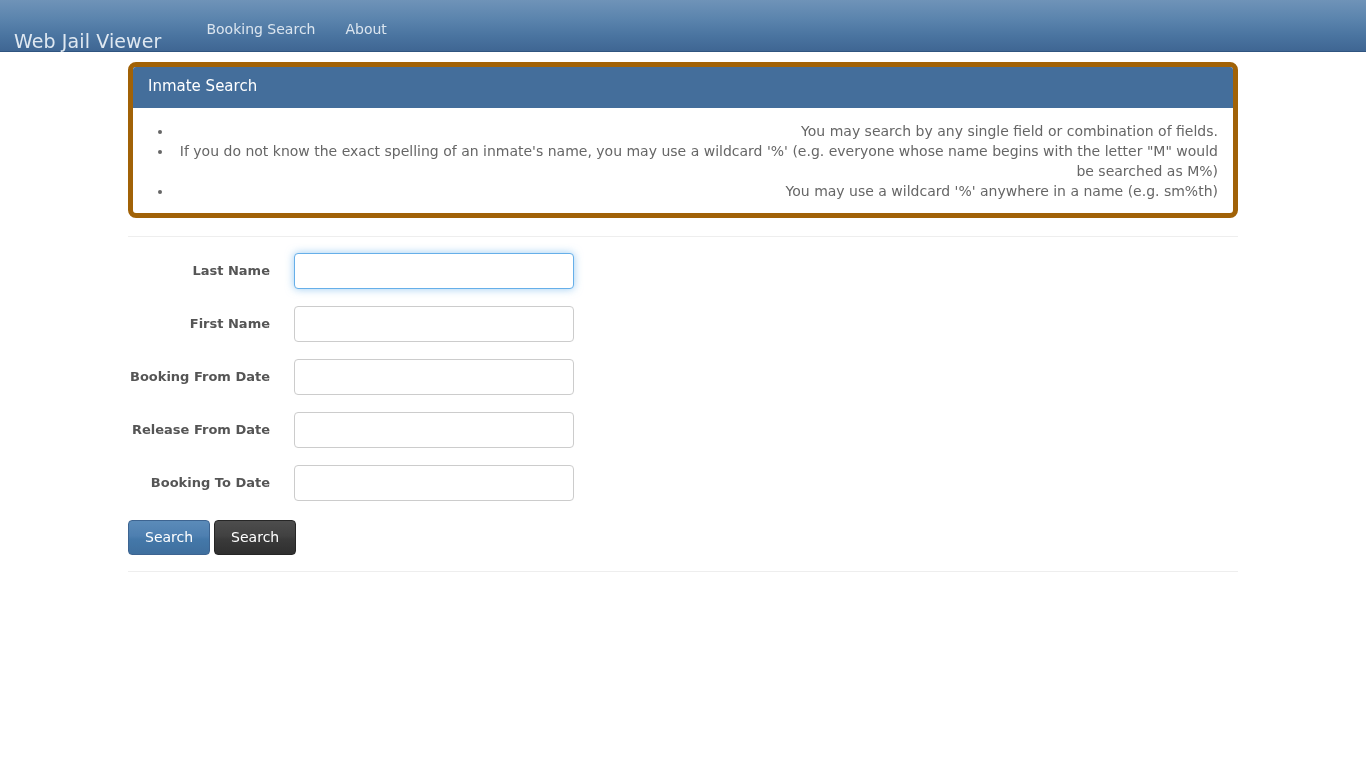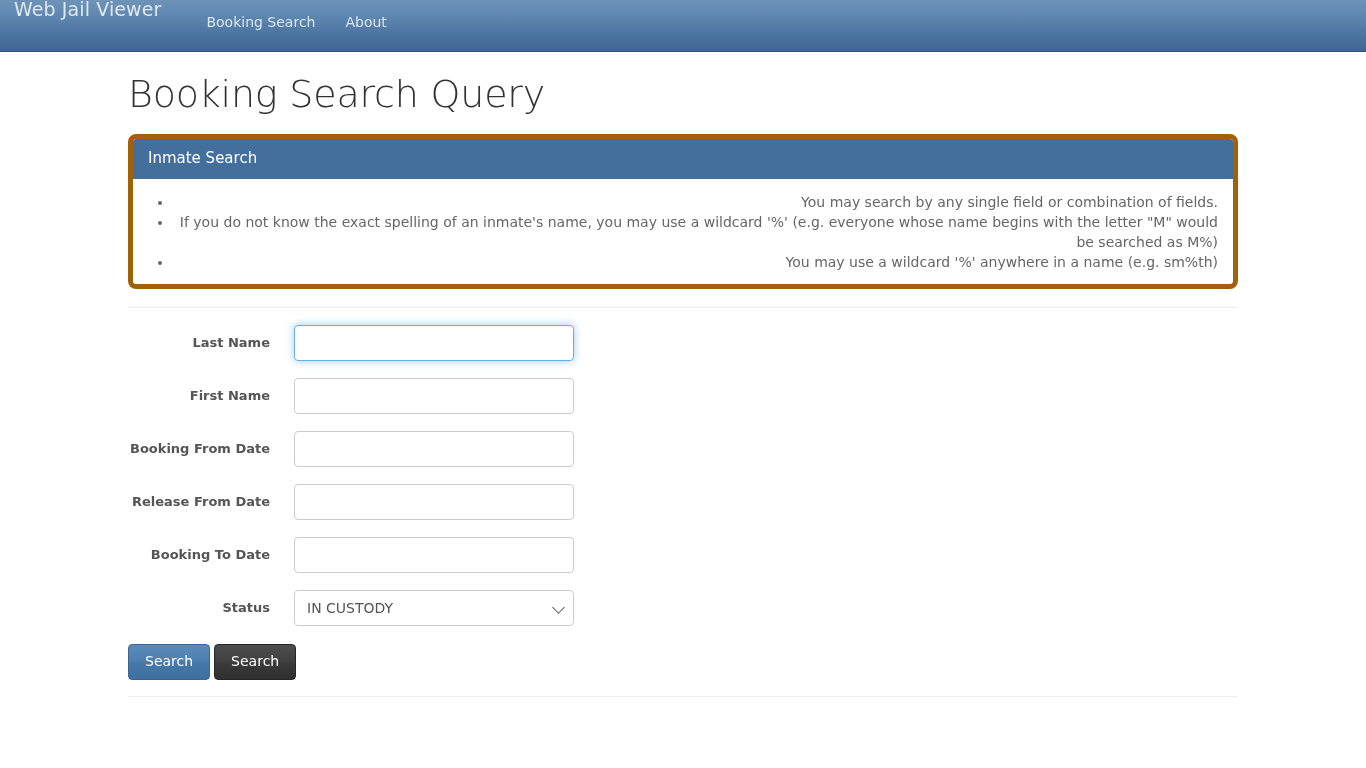--- a/index.html
+++ b/index.html
@@ -15,21 +15,21 @@
   }
 
   
   .navbar {
     position: relative;
     height: 52px;
     width: 100%;
     background: linear-gradient(to bottom, #6f93b8 0%, #5c85ae 35%, #4a74a0 70%, #3f6693 100%);
     border-bottom: 1px solid #2f5480;
     display: flex;
-    align-items: flex-start;
+    align-items: flex-end;
     padding: 0 0 0 14px;
   }
   .navbar-brand {
     color: #dfe8f1;
     font-size: 19px;
     font-weight: 400;
     letter-spacing: 0.1px;
     line-height: 1;
     padding: 0 14px 0 0;
     margin-right: 16px;
@@ -220,21 +220,20 @@
       <a class="nav-link" href="#">Booking Search</a>
     </li>
     <li>
       <a class="nav-link" href="#">About</a>
     </li>
   </ul>
 </div>
 
 <div class="container">
 
-  <h1 class="page-title">Booking Search Query</h1>
 
   <div class="panel">
     <div class="panel-heading">Inmate Search</div>
     <div class="panel-body">
       <ul class="hint-list">
         <li>You may search by any single field or combination of fields.</li>
         <li>If you do not know the exact spelling of an inmate's name, you may use a wildcard '%' (e.g. everyone whose name begins with the letter "M" would be searched as M%)</li>
         <li>You may use a wildcard '%' anywhere in a name (e.g. sm%th)</li>
       </ul>
     </div>
@@ -263,29 +262,20 @@
       <div class="form-label">Release From Date</div>
       <input type="text" class="form-control" placeholder="" style="">
     </div>
 
     <div class="form-row">
       <div class="form-label">Booking To Date</div>
       <input type="text" class="form-control" placeholder="" style="">
     </div>
 
 
-    <div class="form-row">
-      <div class="form-label">Status</div>
-      <div class="select-wrap">
-        <select class="form-control">
-          <option>IN CUSTODY</option>
-        </select>
-        <span class="chev"></span>
-      </div>
-    </div>
 
     <div class="btn-row">
       <button type="button" class="btn btn-primary">Search</button>
       <button type="button" class="btn btn-default">Search</button>
     </div>
 
   </form>
 
   <hr class="bottom-rule">
 

